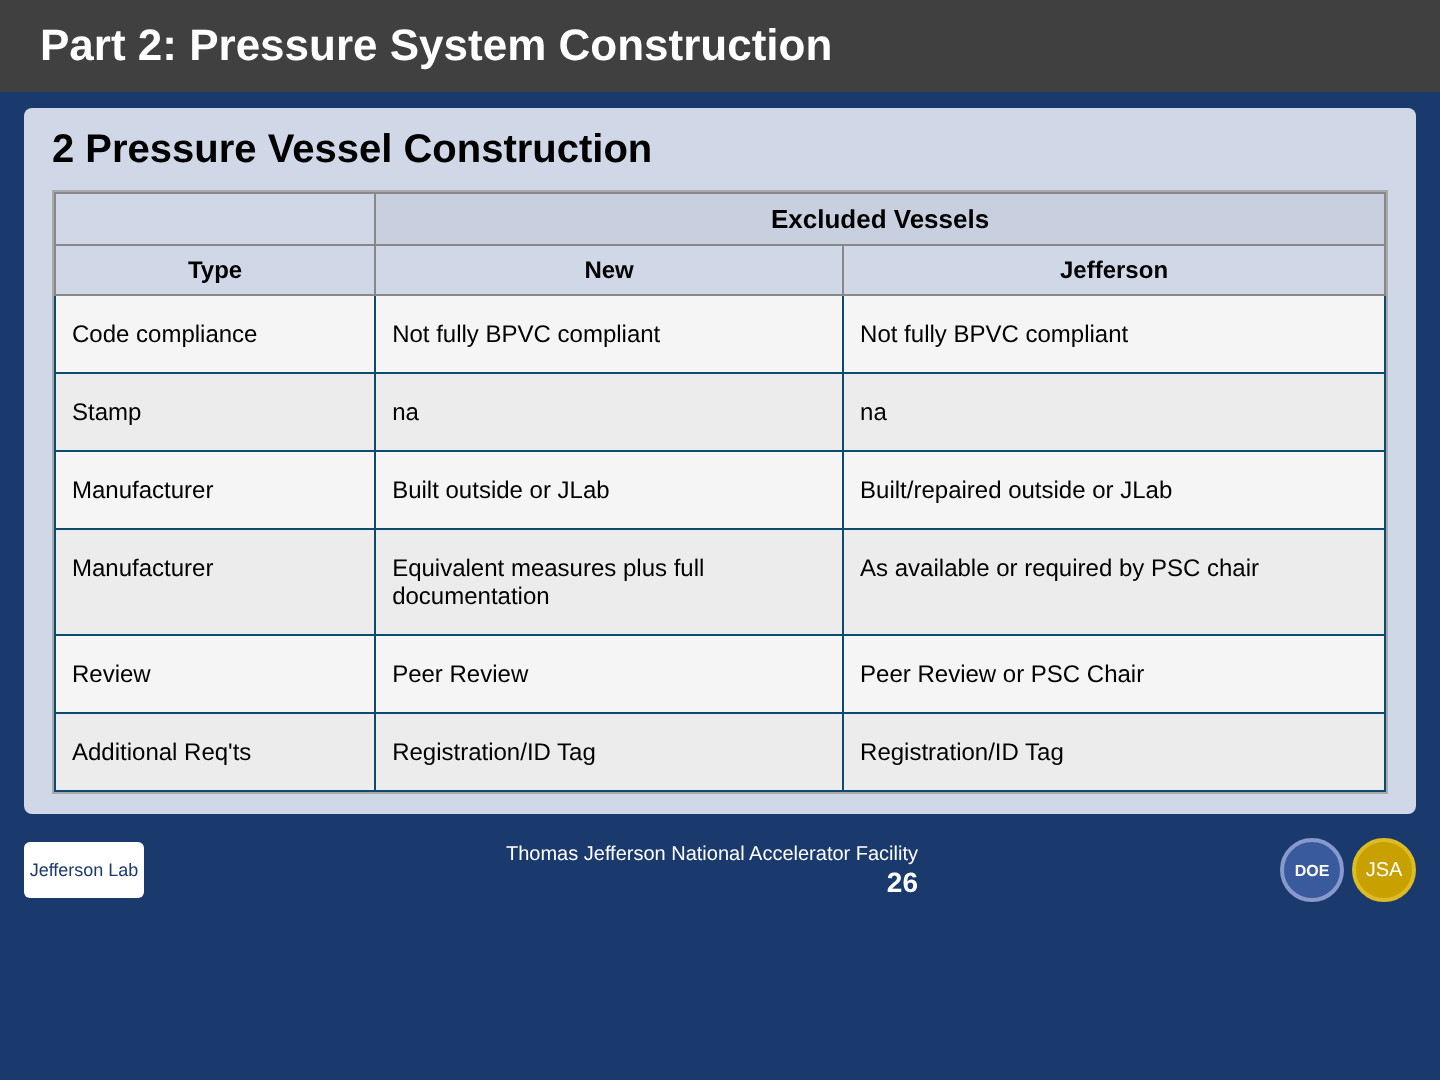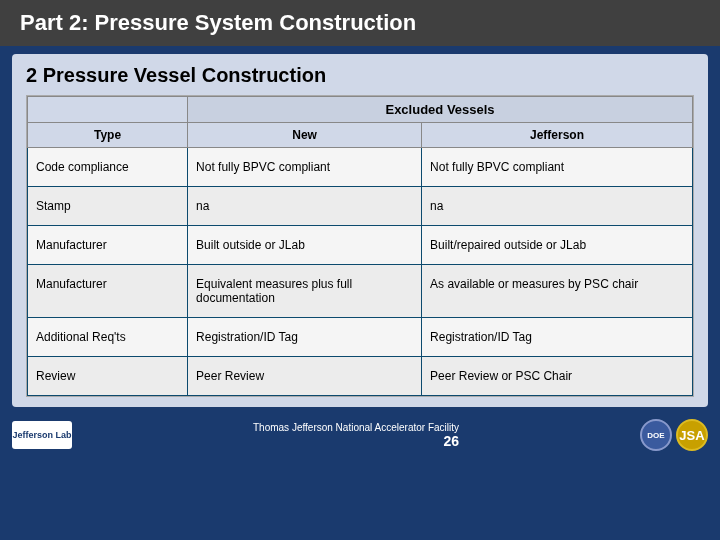--- a/index.html
+++ b/index.html
@@ -102,21 +102,21 @@
 
     .jlab-logo {
       width: 60px;
       height: 28px;
       background: white;
       border-radius: 3px;
       display: flex;
       align-items: center;
       justify-content: center;
       font-size: 9px;
-      font-weight: bold;
+      font-weight: normal;
       color: #1a3a6e;
     }
 
     .footer-center {
       color: white;
       font-size: 10px;
       text-align: center;
     }
 
     .footer-right {
@@ -142,22 +142,22 @@
     .jsa-badge {
       width: 32px;
       height: 32px;
       border-radius: 50%;
       background: #c8a000;
       border: 2px solid #ddbb22;
       display: flex;
       align-items: center;
       justify-content: center;
       color: white;
-      font-size: 13px;
-      font-weight: bold;
+      font-size: 10px;
+      font-weight: normal;
     }
 
     .page-number {
       color: white;
       font-size: 14px;
       font-weight: bold;
       text-align: right;
     }
   </style>
 </head>
@@ -196,31 +196,31 @@
             <td class="col-repurposed">na</td>
           </tr>
           <tr>
             <td class="col-type">Manufacturer</td>
             <td class="col-new">Built outside or JLab</td>
             <td class="col-repurposed">Built/repaired outside or JLab</td>
           </tr>
           <tr>
             <td class="col-type">Manufacturer</td>
             <td class="col-new">Equivalent measures plus full documentation</td>
-            <td class="col-repurposed">As available or measures by PSC chair</td>
+            <td class="col-repurposed">As available or required by PSC chair</td>
+          </tr>
+          <tr>
+            <td class="col-type">Review</td>
+            <td class="col-new">Peer Review</td>
+            <td class="col-repurposed">Peer Review  or PSC Chair</td>
           </tr>
           <tr>
             <td class="col-type">Additional Req'ts</td>
             <td class="col-new">Registration/ID Tag</td>
             <td class="col-repurposed">Registration/ID Tag</td>
-          </tr>
-          <tr>
-            <td class="col-type">Review</td>
-            <td class="col-new">Peer Review</td>
-            <td class="col-repurposed">Peer Review  or PSC Chair</td>
           </tr>
         </tbody>
     </table>
   </div>
 </div>
 
 <div class="footer-area">
   <div class="footer-logo-left">
     <div class="jlab-logo">
       <span>Jefferson Lab</span>

